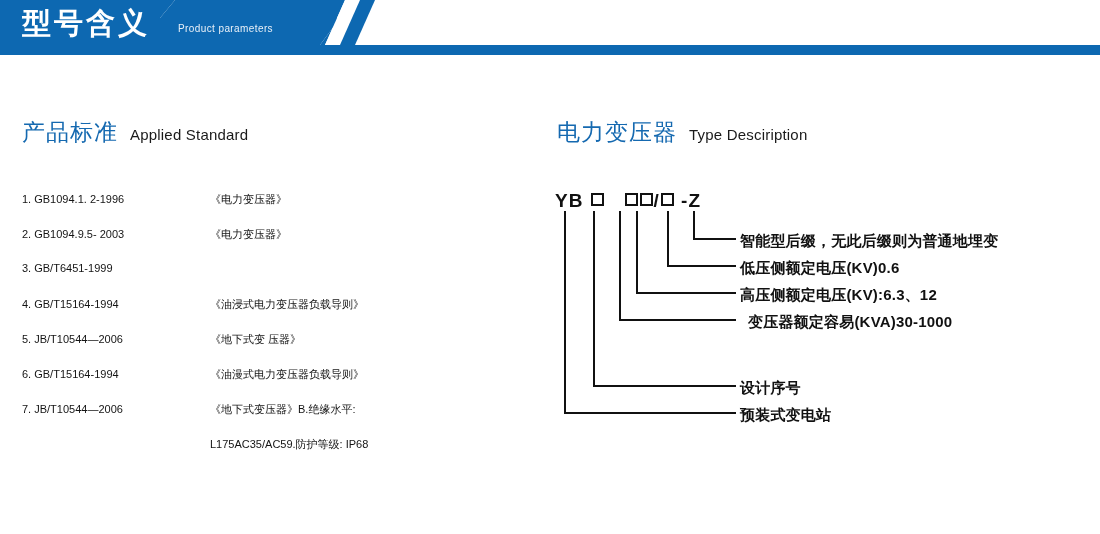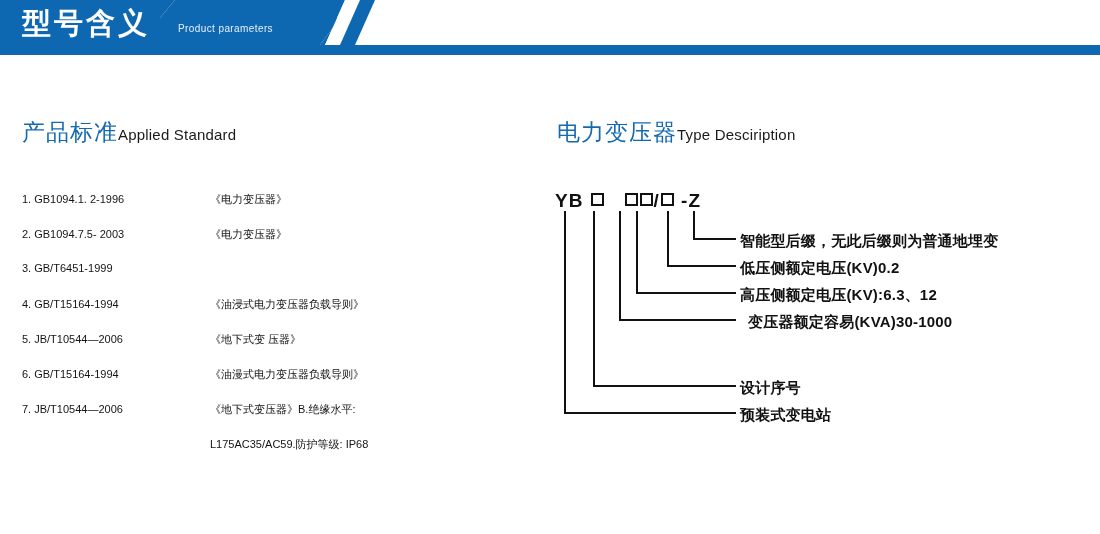--- a/index.html
+++ b/index.html
@@ -57,21 +57,21 @@
   }
   .sect-head .cn {
     font-size: 23px;
     font-weight: 400;
     color: #1569b0;
     letter-spacing: 1px;
   }
   .sect-head .en {
     font-size: 15px;
     color: #1a1a1a;
-    margin-left: 0;
+    margin-left: 12px;
     letter-spacing: .2px;
   }
   #std-head  { left: 22px;  top: 117px; }
   #type-head { left: 557px; top: 117px; }
 
   
   .std-list {
     position: absolute;
     left: 22px;
     top: 192px;
@@ -167,21 +167,21 @@
 <div class="sect-head" id="std-head">
   <span class="cn">产品标准</span><span class="en">Applied Standard</span>
 </div>
 
 <div class="std-list">
     <div class="std-row">
       <span class="std-code">1. GB1094.1. 2-1996</span>
       <span class="std-name">《电力变压器》</span>
     </div>
     <div class="std-row">
-      <span class="std-code">2. GB1094.7.5- 2003</span>
+      <span class="std-code">2. GB1094.9.5- 2003</span>
       <span class="std-name">《电力变压器》</span>
     </div>
     <div class="std-row">
       <span class="std-code">3. GB/T6451-1999</span>
     </div>
     <div class="std-row">
       <span class="std-code">4. GB/T15164-1994</span>
       <span class="std-name">《油浸式电力变压器负载导则》</span>
     </div>
     <div class="std-row">
@@ -227,18 +227,18 @@
 
       <path d="M75,22 L75,130 L190,130"></path>
 
       <path d="M49,22 L49,196 L190,196"></path>
 
       <path d="M20,22 L20,223 L190,223"></path>
     </g>
   </svg>
 
   <div class="type-label tl0">智能型后缀，无此后缀则为普通地埋变</div>
-  <div class="type-label tl1">低压侧额定电压(KV)0.2</div>
+  <div class="type-label tl1">低压侧额定电压(KV)0.6</div>
   <div class="type-label tl2">高压侧额定电压(KV):6.3、12</div>
   <div class="type-label tl3">变压器额定容易(KVA)30-1000</div>
   <div class="type-label tl4">设计序号</div>
   <div class="type-label tl5">预装式变电站</div>
 </div>
 
 </body></html>

